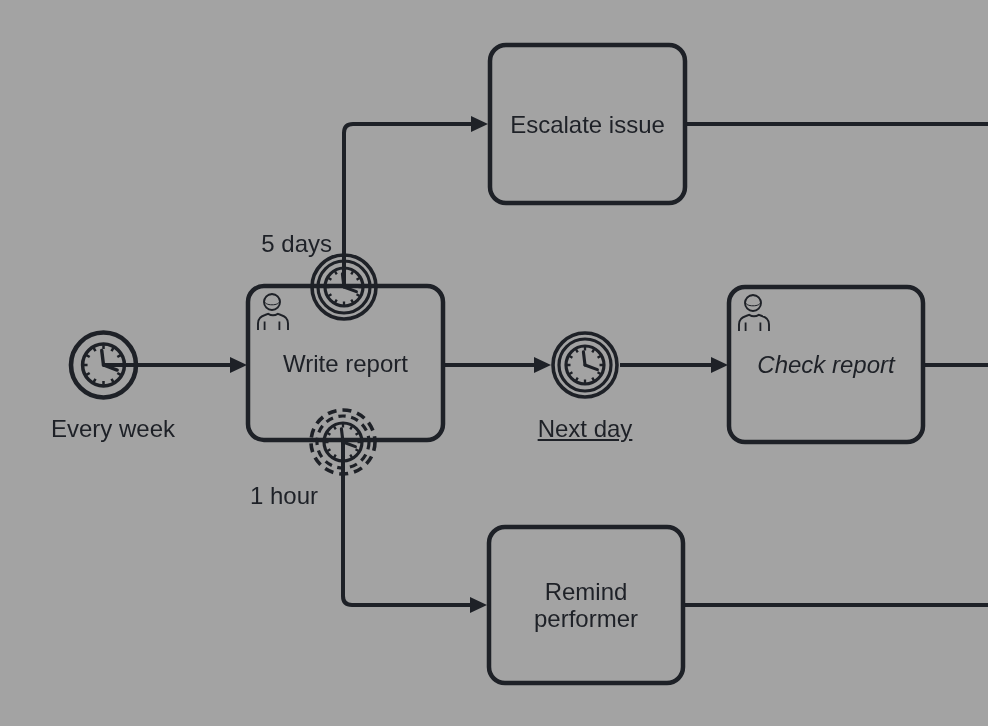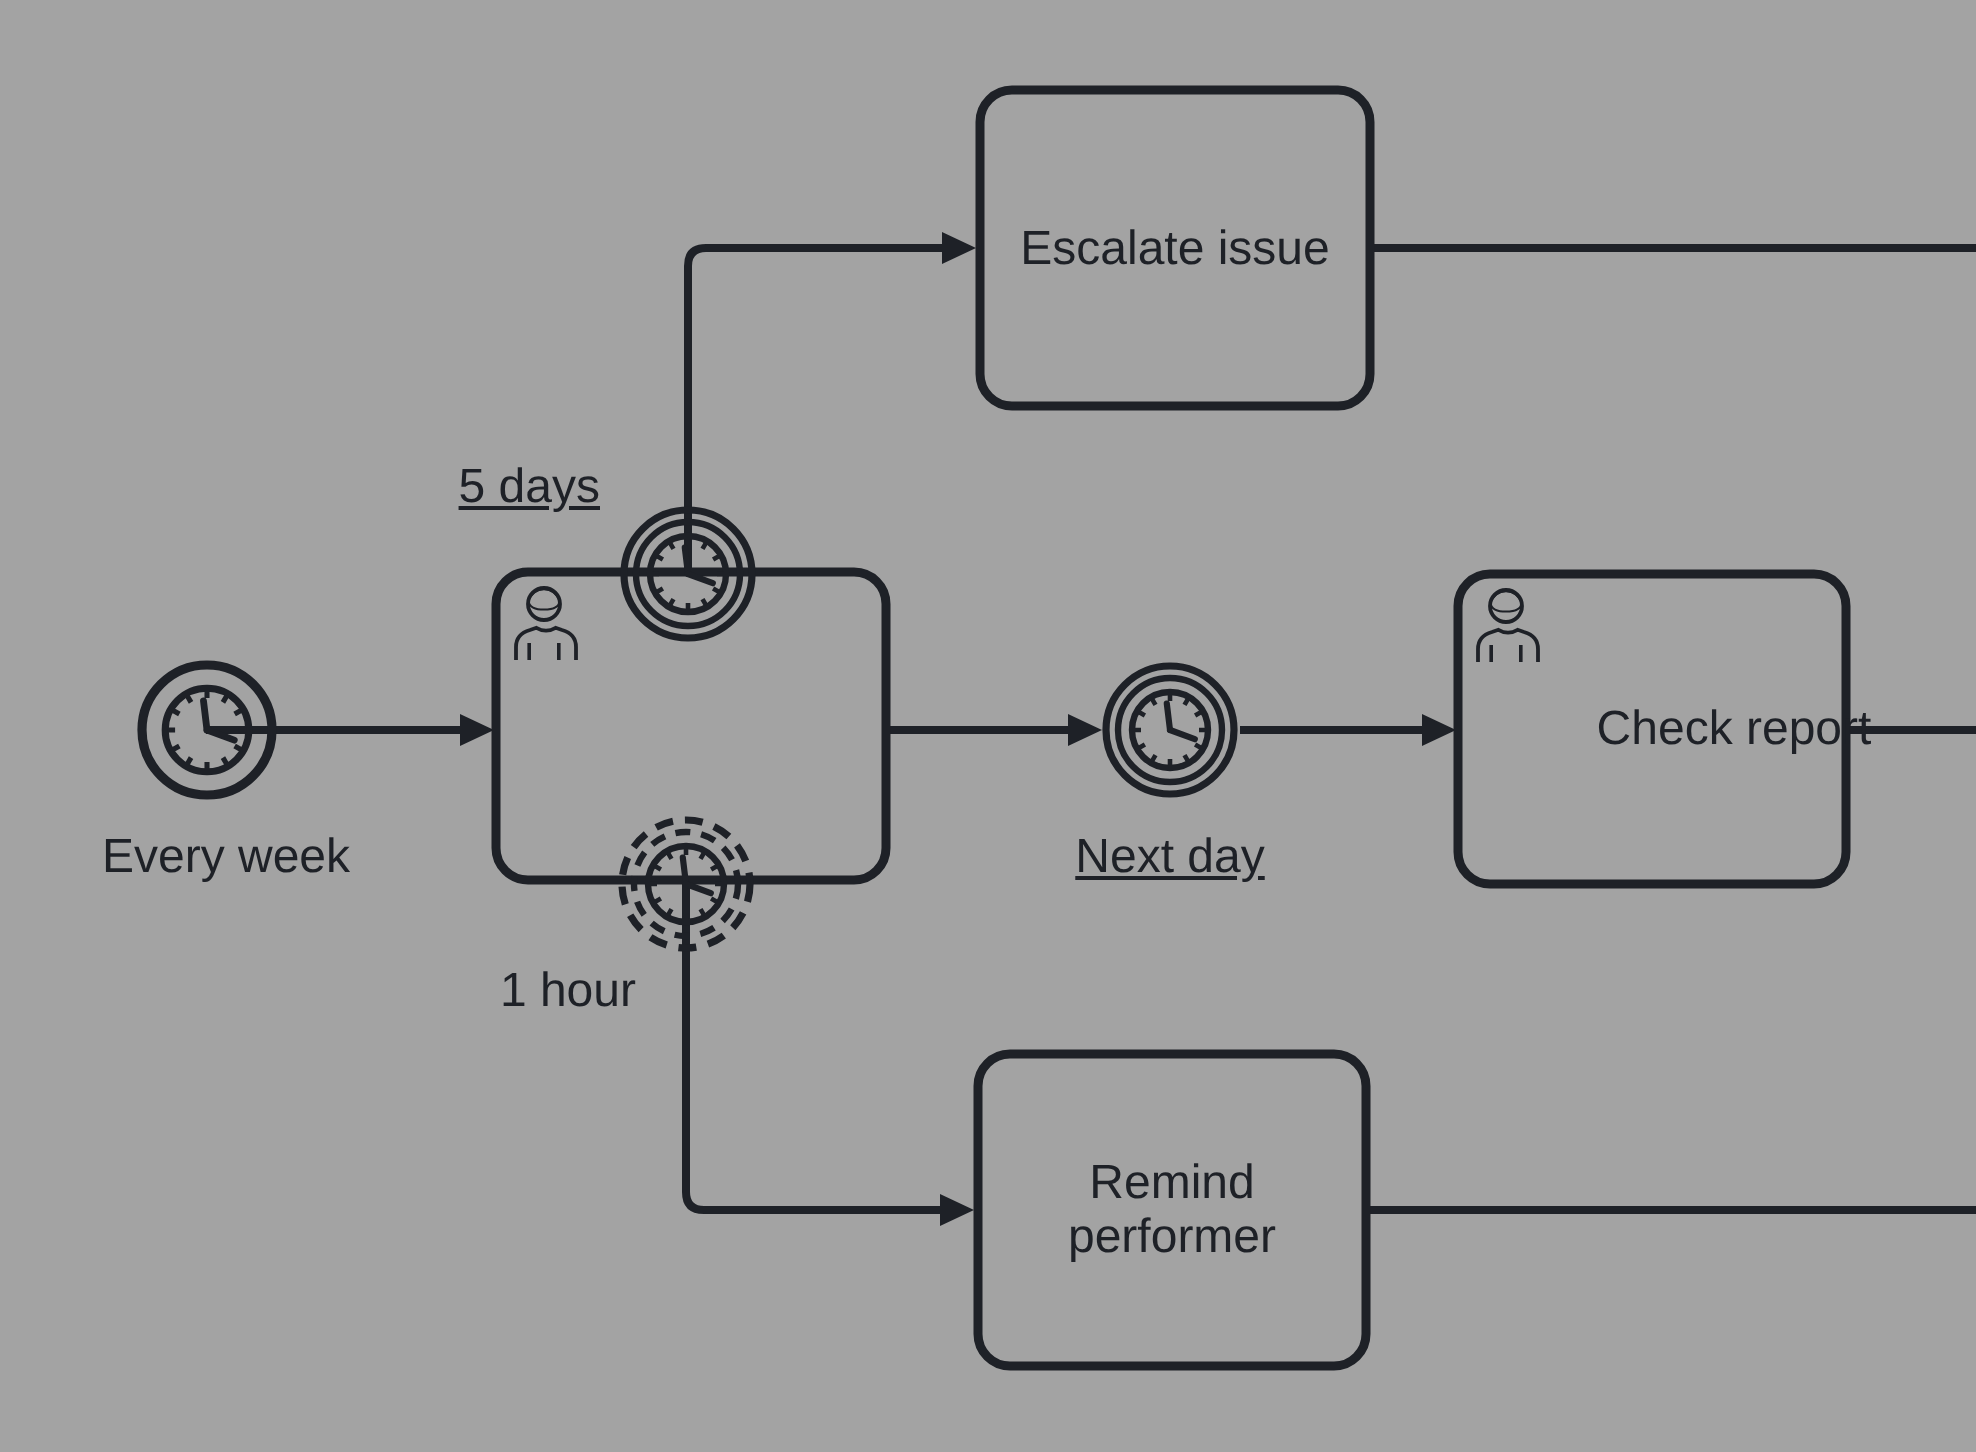--- a/index.html
+++ b/index.html
@@ -122,21 +122,22 @@
       <use href="#clockface"></use>
     </g>
     <g transform="translate(585,365)">
       <circle r="32" fill="#ffffff" stroke-width="3.6"></circle>
       <circle r="26" stroke-width="3.2"></circle>
       <use href="#clockface"></use>
     </g>
   </svg>
 
   <div class="lbl" style="left:490px; top:45px;  width:195px; height:158px;">Escalate issue</div>
-  <div class="lbl" style="left:770px; top:287px; width:194px; height:155px;">Check report</div>
+  <div class="lbl" style="left:248px; top:286px; width:195px; height:154px;">Write report</div>
+  <div class="lbl" style="left:729px; top:287px; width:194px; height:155px;font-style:italic;">Check report</div>
   <div class="lbl" style="left:489px; top:527px; width:194px; height:156px; flex-direction:column;"><span>Remind</span><span>performer</span></div>
 
   <div class="lbl" style="left:33px;  top:414px; width:160px; height:28px;">Every week</div>
   <div class="lbl" style="left:505px; top:414px; width:160px; height:28px;text-decoration:underline;">Next day</div>
-  <div class="lbl right" style="left:160px; top:229px; width:140px; height:28px;text-decoration:underline;">5 days</div>
+  <div class="lbl right" style="left:192px; top:229px; width:140px; height:28px;">5 days</div>
   <div class="lbl right" style="left:178px; top:463px; width:140px; height:28px;margin-top:18px;">1 hour</div>
 
 </div>
 
 </body></html>

